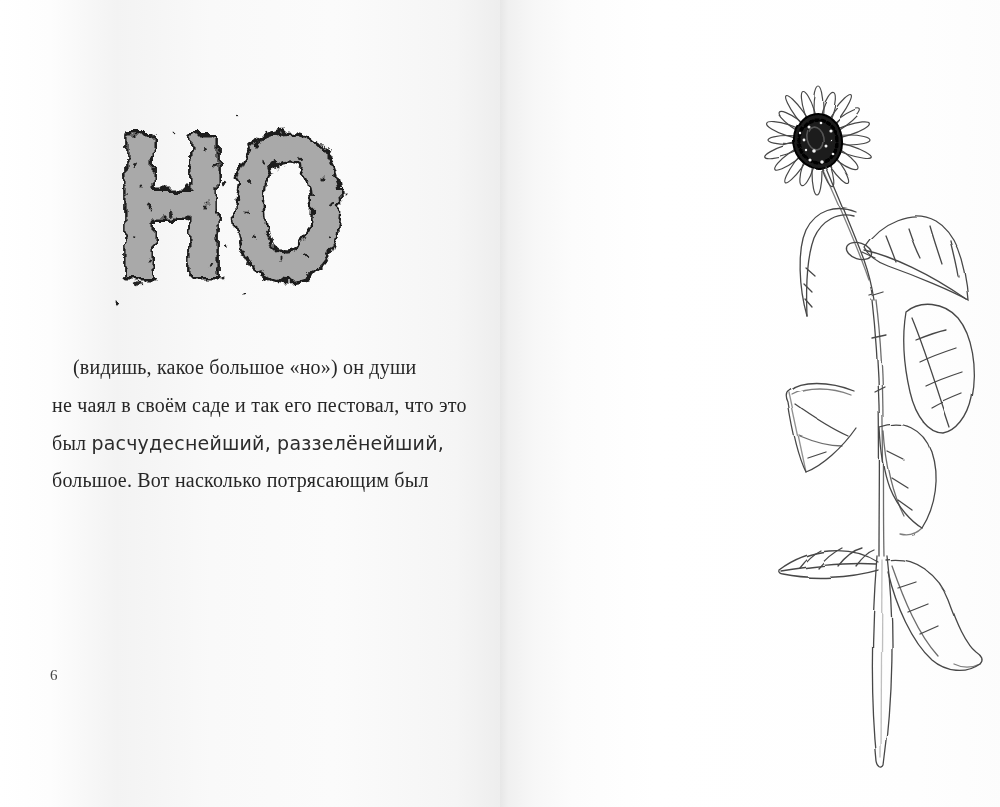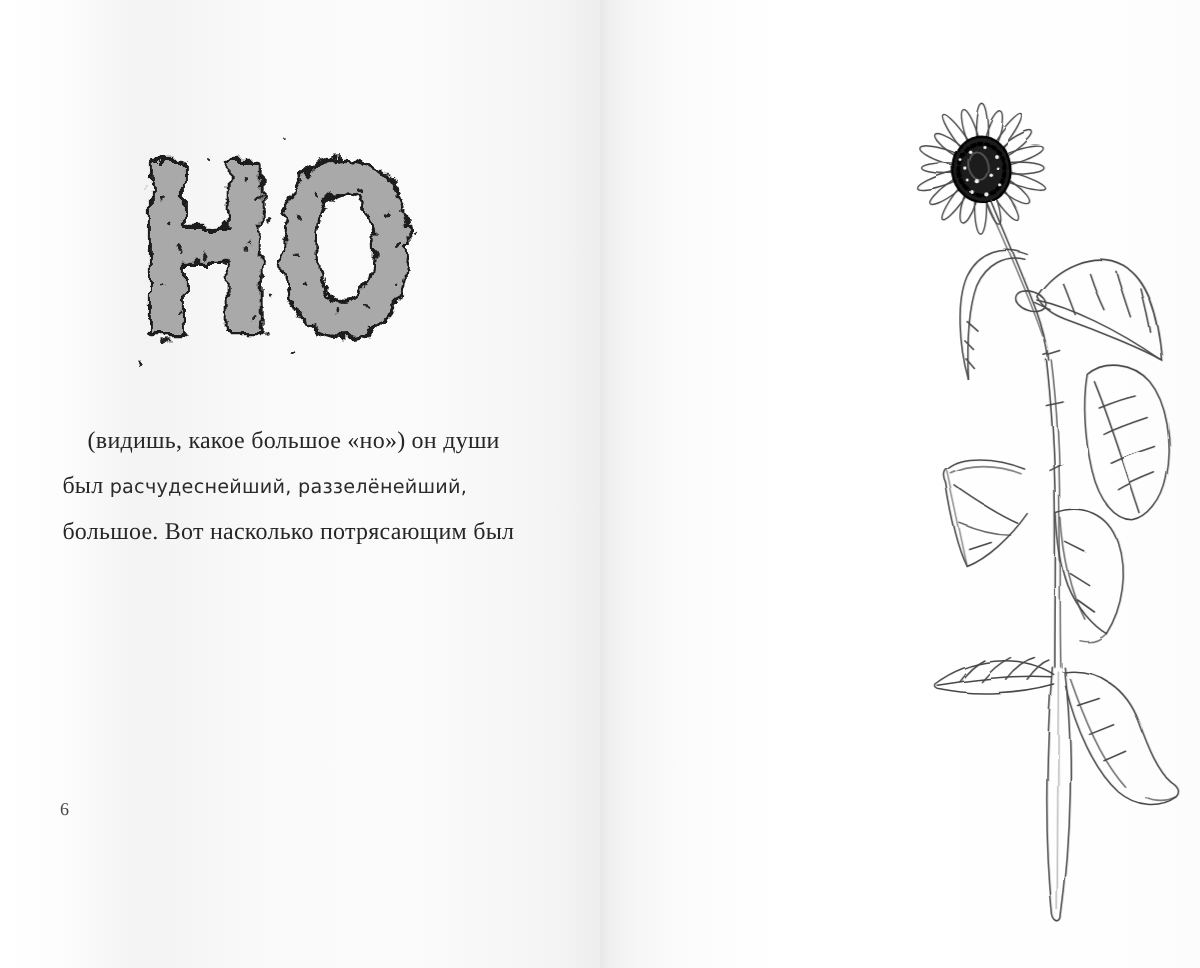--- a/index.html
+++ b/index.html
@@ -19,21 +19,21 @@
   }
   svg{position:absolute;top:0;left:0;}
   .paragraph{
     position:absolute;left:52px;top:349px;width:436px;
     font-size:20px;line-height:37.8px;color:#262626;letter-spacing:0.2px;
   }
   .paragraph .line{white-space:nowrap;}
   .paragraph .line.indent{padding-left:21px;}
   .hand{
     font-family:"DejaVu Sans",sans-serif;
-    font-size:16px;letter-spacing:0.2px;color:#2b2b2b;
+    font-size:19px;letter-spacing:0.2px;color:#2b2b2b;
   }
   .pagenum{position:absolute;font-size:15px;color:#474747;}
   .pagenum-left{left:50px;top:667px;}
 </style>
 </head>
 <body>
 
 <div class="page page-left">
 
   <svg width="500" height="807" viewBox="0 0 500 807" aria-hidden="true">
@@ -76,20 +76,21 @@
           <circle cx="177" cy="132" r="1.3"></circle>
         <circle cx="246" cy="296" r="1.6"></circle>
           <circle cx="344" cy="192" r="1.4"></circle>
         <circle cx="238" cy="118" r="1.2"></circle>
       </g>
     </g>
   </svg>
 
   <div class="paragraph">
     <div class="line indent"><span>(видишь, какое большое «но») он души</span></div>
+    <div class="line"><span>не чаял в своём саде и так его пестовал, что это</span></div>
     <div class="line"><span>был </span><span class="hand">расчудеснейший, раззелёнейший,</span></div>
     <div class="line"><span>большое. Вот насколько потрясающим был</span></div>
   </div>
 
   <div class="pagenum pagenum-left">6</div>
 </div>
 
 <div class="page page-right">
 
   <svg width="500" height="807" viewBox="500 0 500 807" aria-hidden="true">

